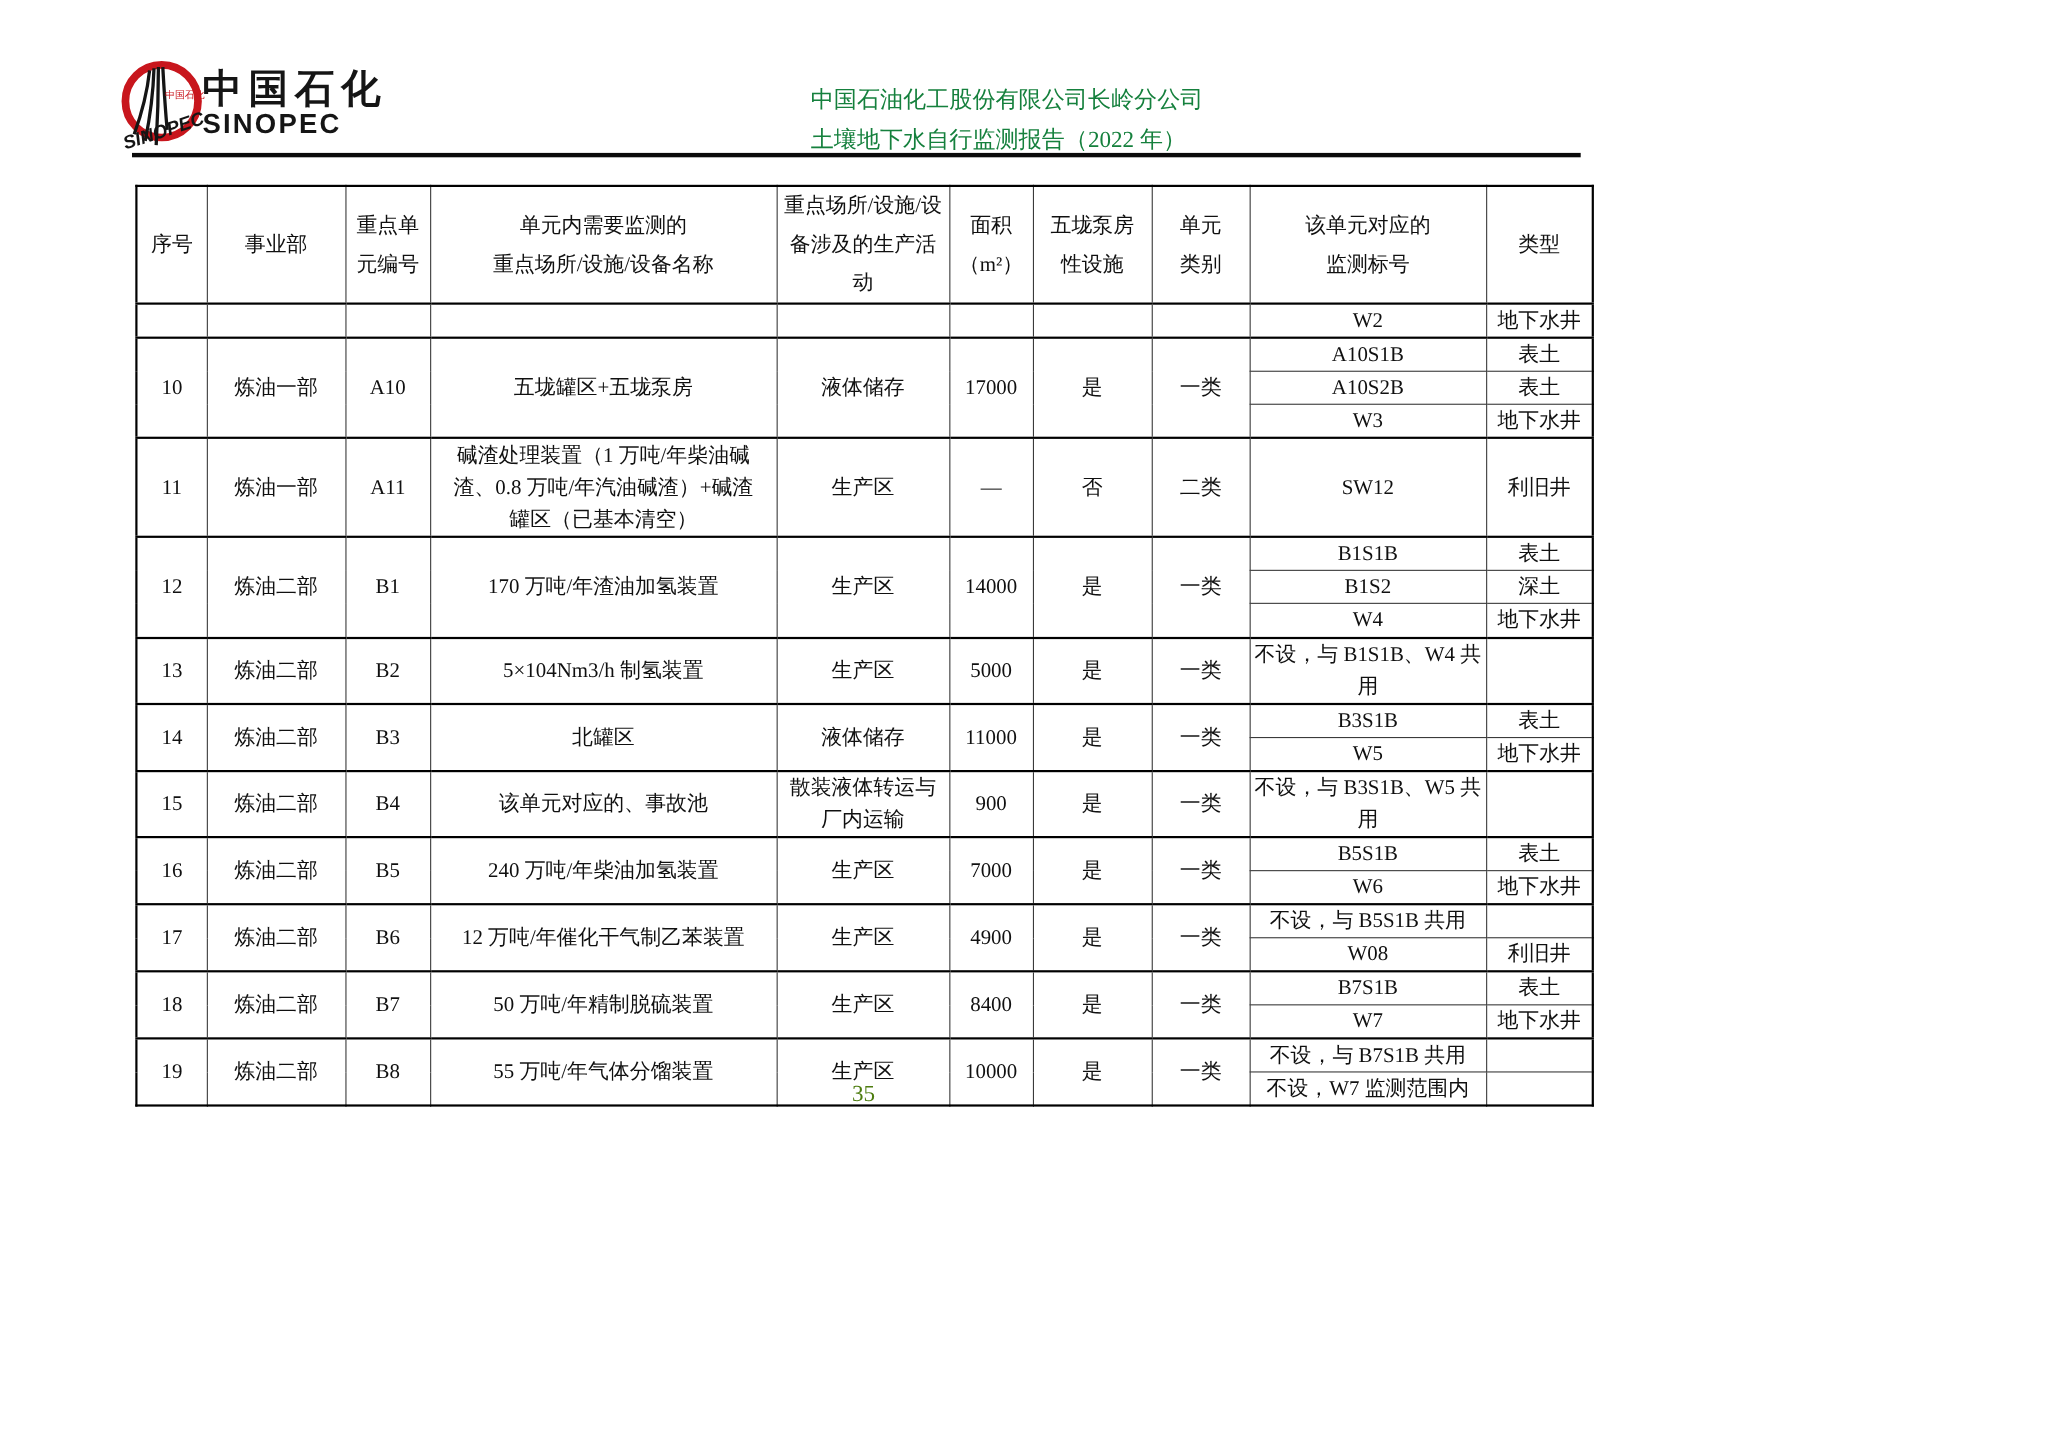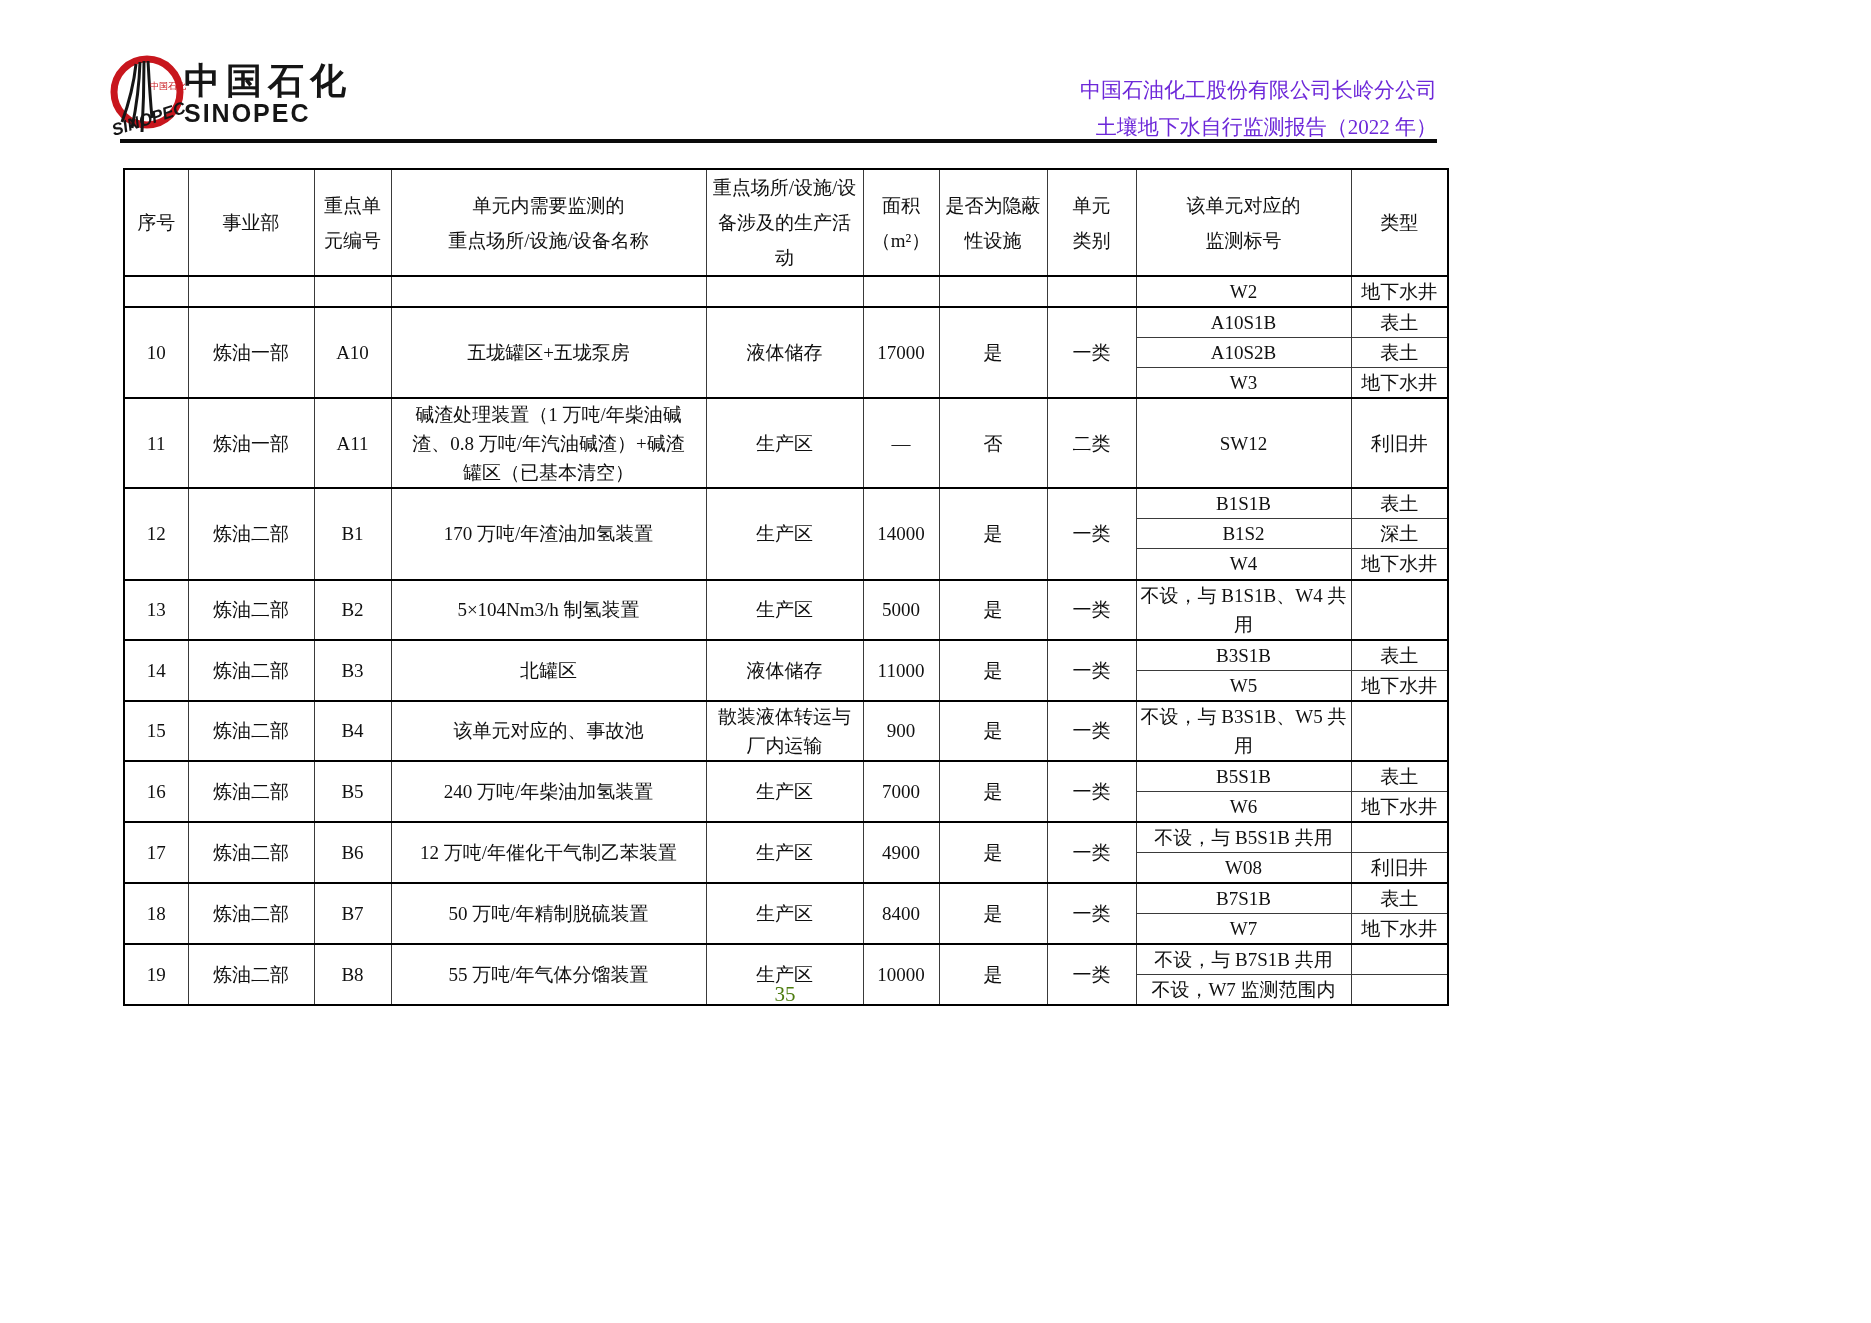--- a/index.html
+++ b/index.html
@@ -8,22 +8,22 @@
     font-family:"Liberation Serif","DejaVu Serif",serif;color:#111;
   }
   
   #logo-wrap{position:absolute;left:106px;top:50px;width:400px;height:95px;}
   #emblem{position:absolute;left:0;top:2px;}
   #wordmark{position:absolute;left:78px;top:12px;}
   #wordmark-cn{font-size:36px;font-weight:bold;letter-spacing:6px;color:#151515;line-height:38px;}
   #wordmark-en{font-size:25px;font-weight:bold;color:#151515;letter-spacing:2px;
     font-family:"Liberation Sans","DejaVu Sans",sans-serif;line-height:26px;}
   #company-block{
-    position:absolute;right:434px;top:72px;width:700px;text-align:right;
-    font-size:21px;line-height:37px;color:#6d28d9;
+    position:absolute;right:434px;top:72px;width:700px;
+    font-size:21px;line-height:37px;color:#15803d;
   }
   #header-rule{position:absolute;left:120px;top:139px;width:1317px;height:4px;background:#0a0a0a;}
   
   #tbl-wrap{position:absolute;left:123px;top:168px;}
   table{border-collapse:collapse;table-layout:fixed;width:1324px;border:2px solid #000;}
   th,td{
     border:1px solid #3a3a3a;text-align:center;vertical-align:middle;
     font-size:19px;font-weight:normal;color:#101010;padding:0 4px;line-height:29px;
   }
   thead tr{height:82px;}
@@ -95,21 +95,21 @@
             </th>
           <th>
             <div>重点场所/设施/设</div>
               <div>备涉及的生产活动</div>
             </th>
           <th>
             <div>面积</div>
               <div>（m²）</div>
             </th>
           <th>
-            <div>是否为隐蔽</div>
+            <div>五垅泵房</div>
               <div>性设施</div>
             </th>
           <th>
             <div>单元</div>
               <div>类别</div>
             </th>
           <th>
             <div>该单元对应的</div>
               <div>监测标号</div>
             </th>

